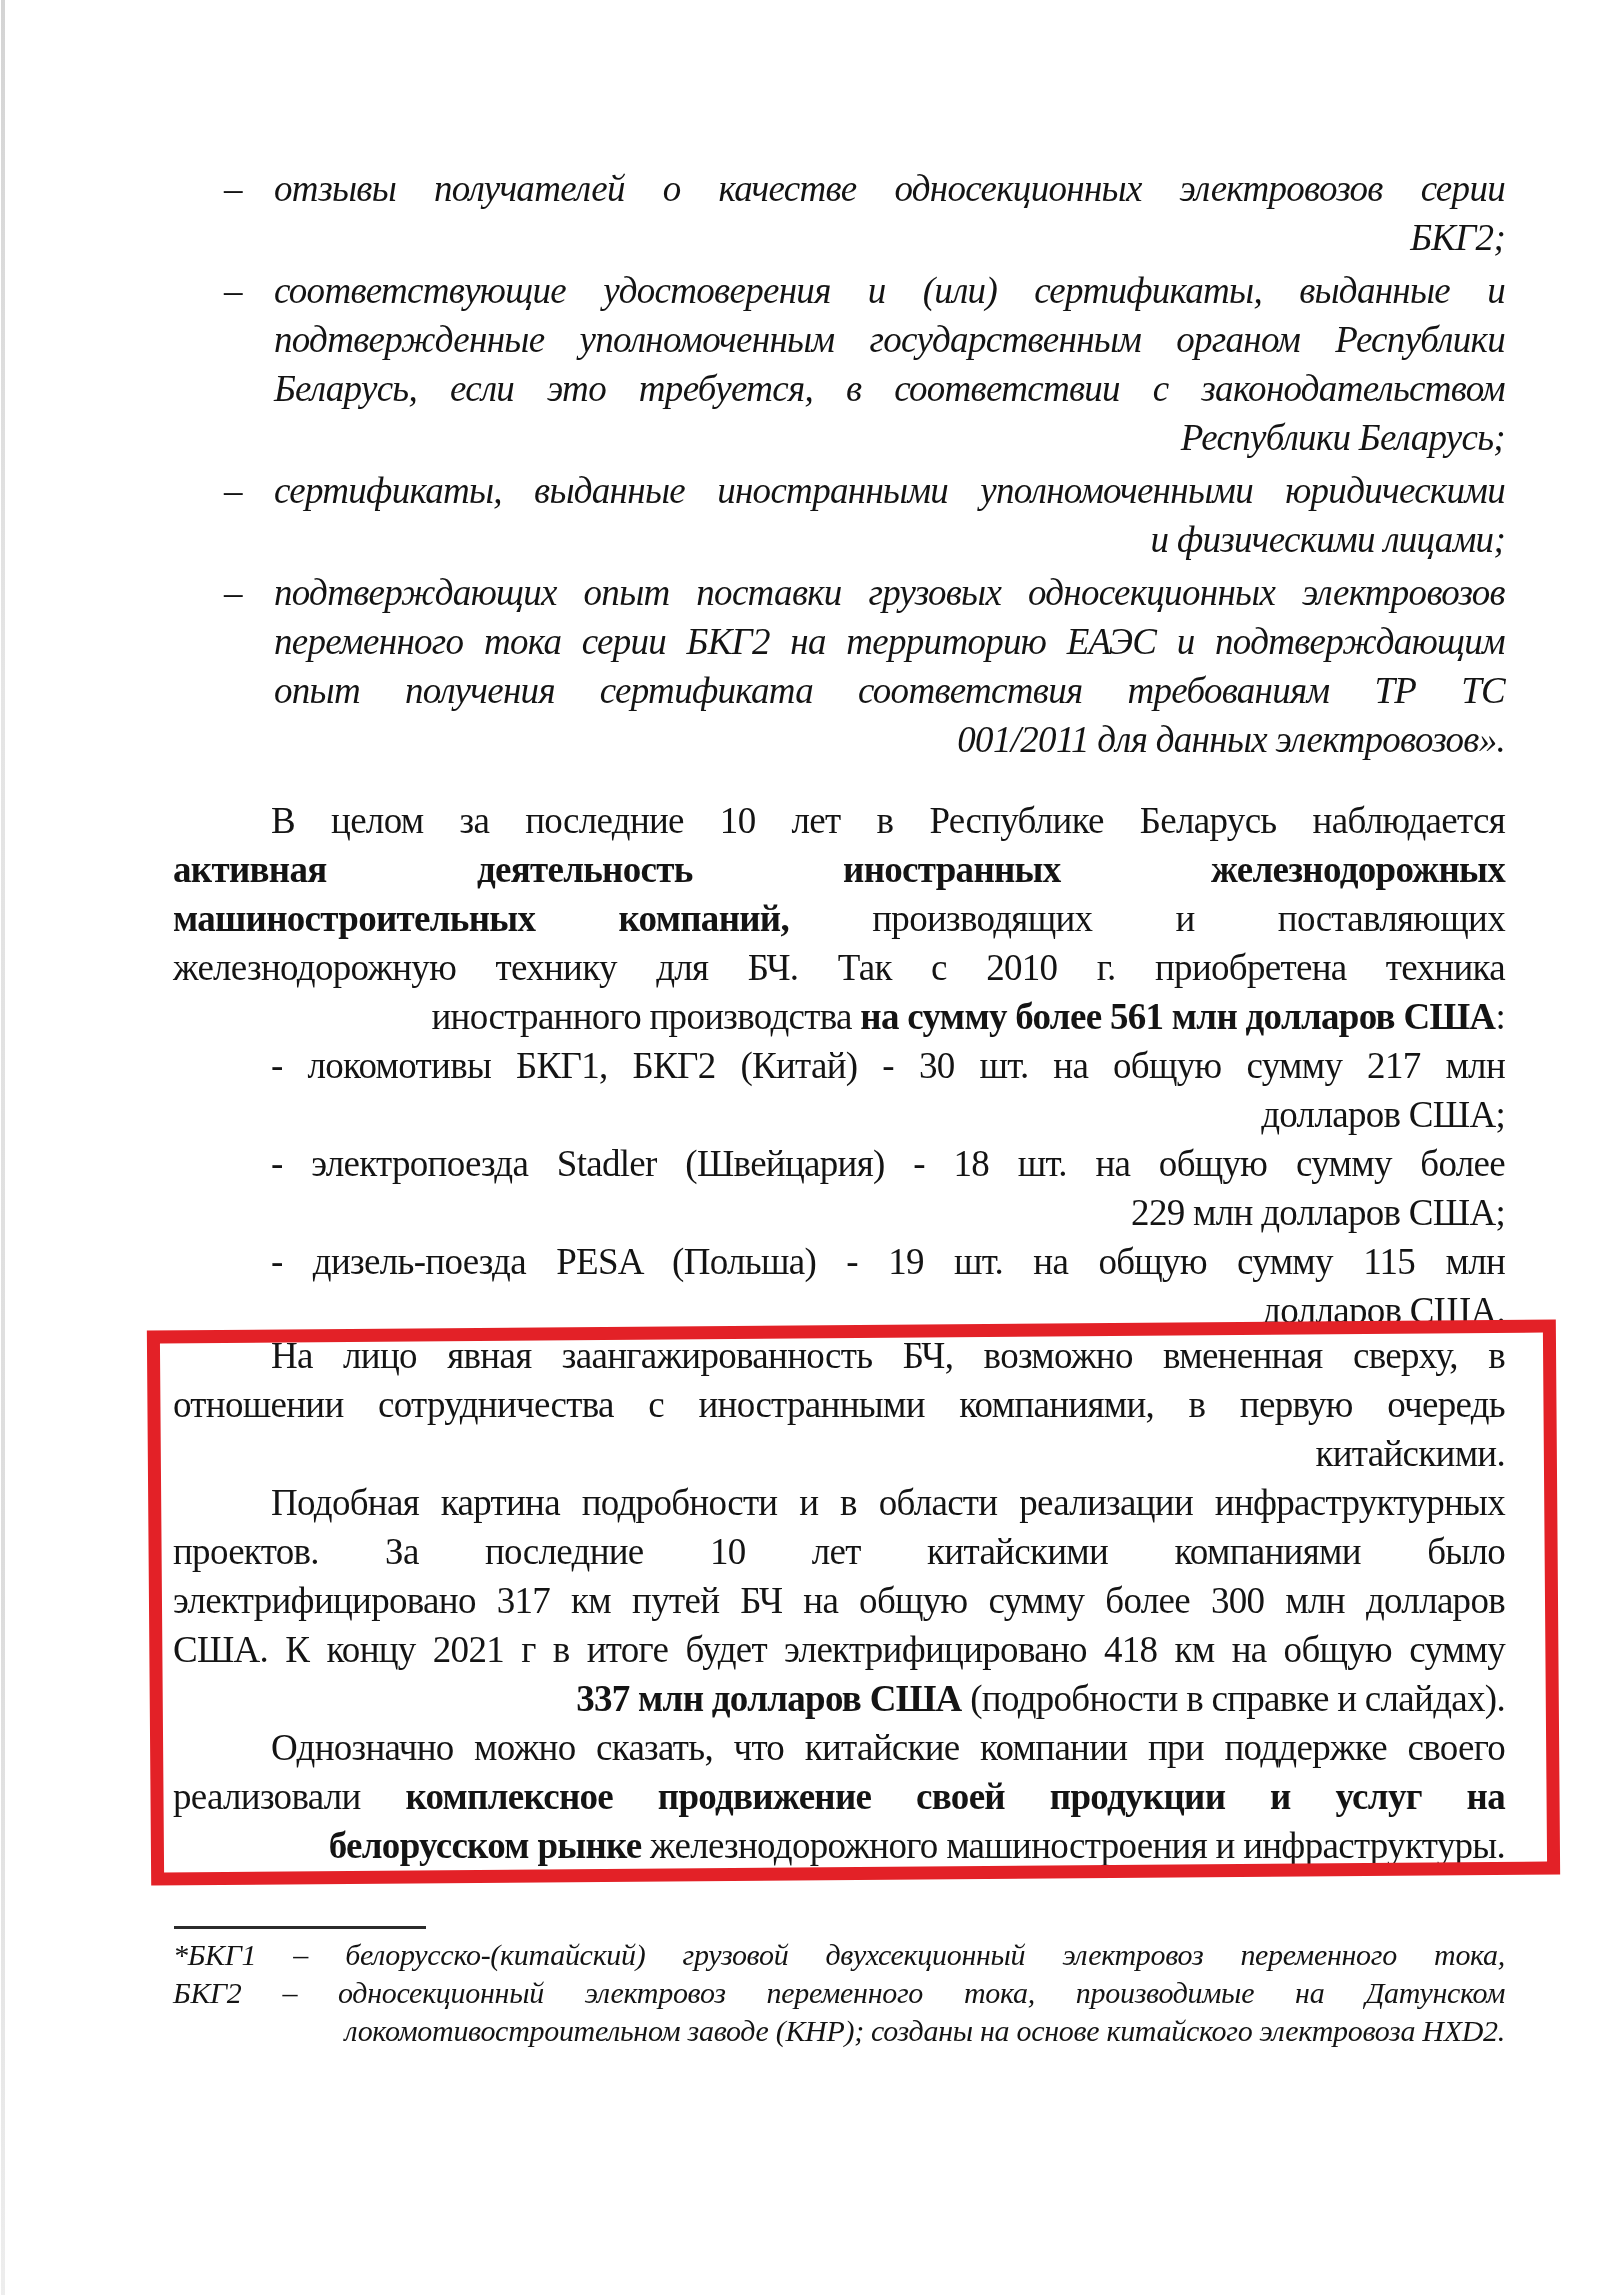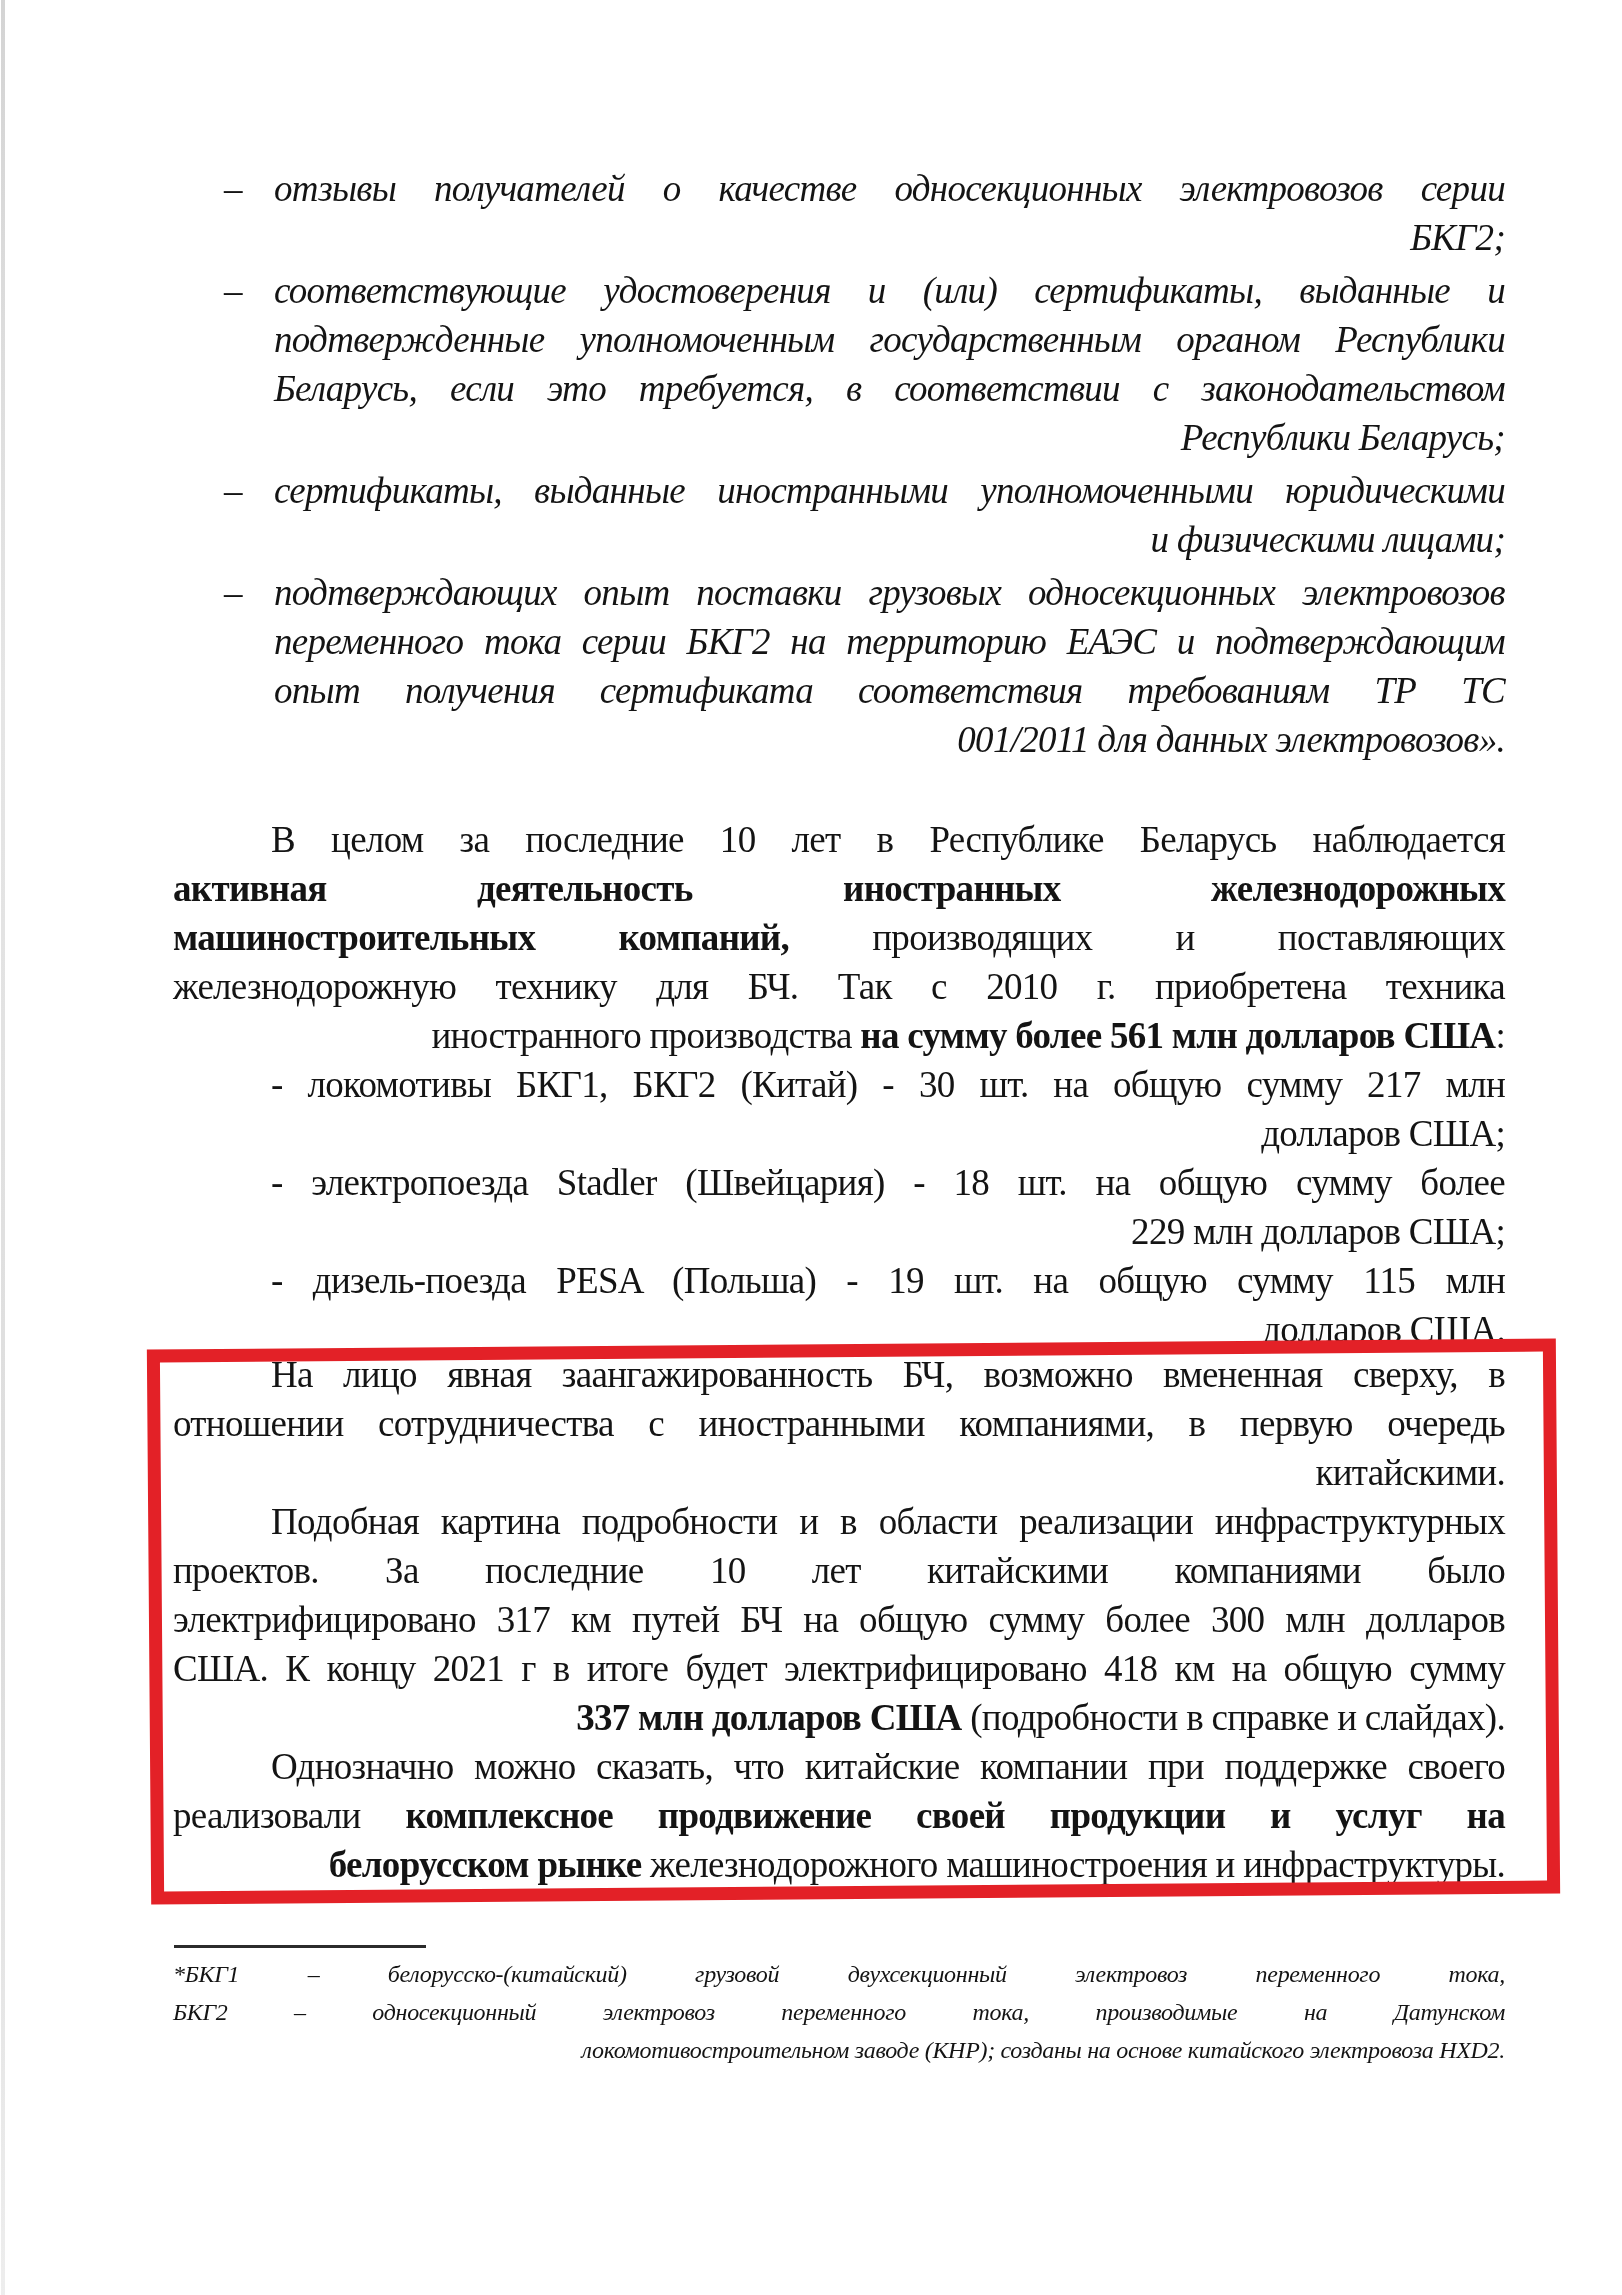--- a/index.html
+++ b/index.html
@@ -19,24 +19,24 @@
     opacity:.45;
   }
   .content{position:absolute;left:173px;top:164px;width:1332px;}
   .line{height:49px;line-height:49px;text-align:right;white-space:normal;}
   .just{text-align:justify;text-align-last:justify;}
   .ind{padding-left:98px;}
   .b{font-weight:700;}
   .italic .line, .italic .marker{font-style:italic;}
   .list-item{position:relative;padding-left:101px;margin-bottom:3.9px;}
   .list-item .marker{position:absolute;left:51px;top:0;height:49px;line-height:49px;}
-  [data-name="overview-paragraph"]{margin-top:51px;}
+  [data-name="overview-paragraph"]{margin-top:32px;}
   .redbox{position:relative;margin:-9.2px -53px 0 -24px;padding:5.2px 53px 10.5px 24px;}
   .red-border{position:absolute;inset:0;transform:rotate(-0.45deg);pointer-events:none;}
-  .footnote{margin-top:46px;font-size:24px;letter-spacing:-0.3px;}
+  .footnote{margin-top:46px;font-size:30px;letter-spacing:-0.3px;}
   .footnote .line{height:38px;line-height:38px;}
   .fn-rule{width:252px;border-top:3.3px solid #2b2b2b;margin:0 0 6.5px 1.3px;}
 </style>
 </head>
 <body>
 
 <div class="page" data-name="scanned-document-page">
   <div class="scan-edge" data-name="scan-edge-artifact"></div>
   <div class="content" data-name="document-content">
       <div class="block italic" data-name="certificates-list">

